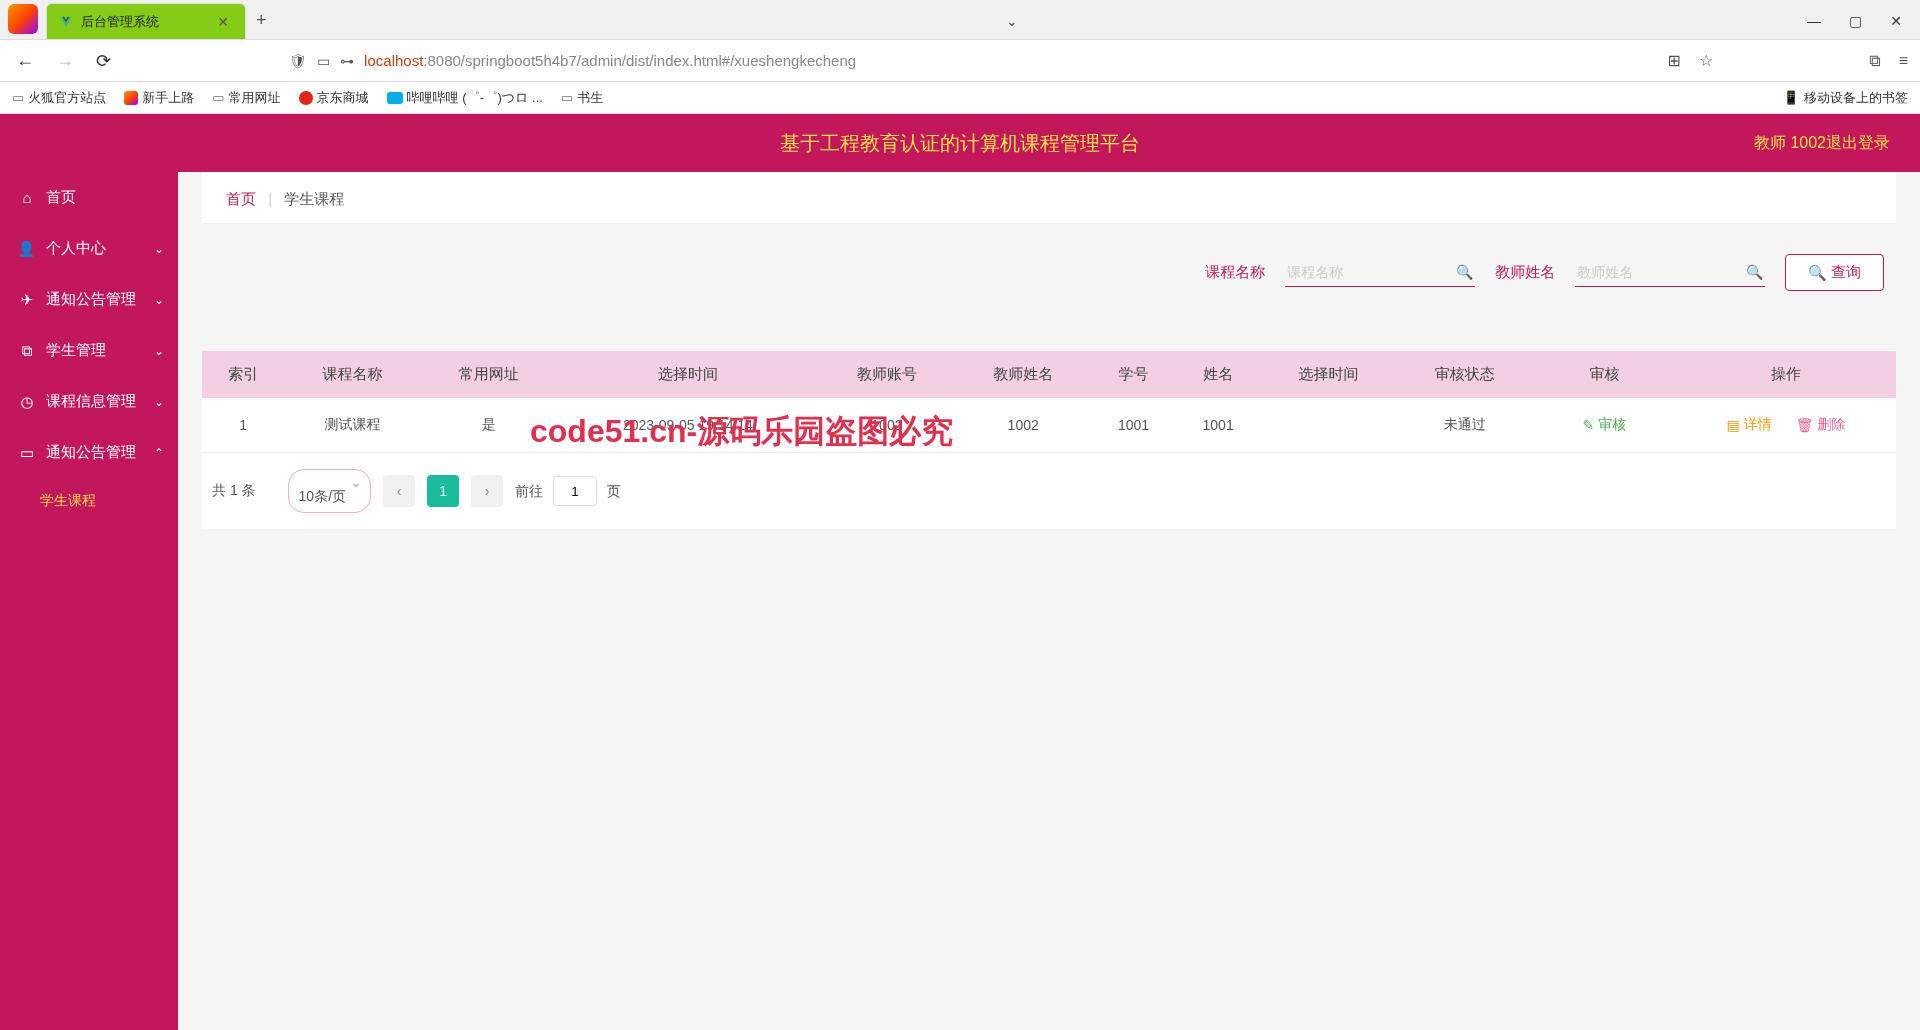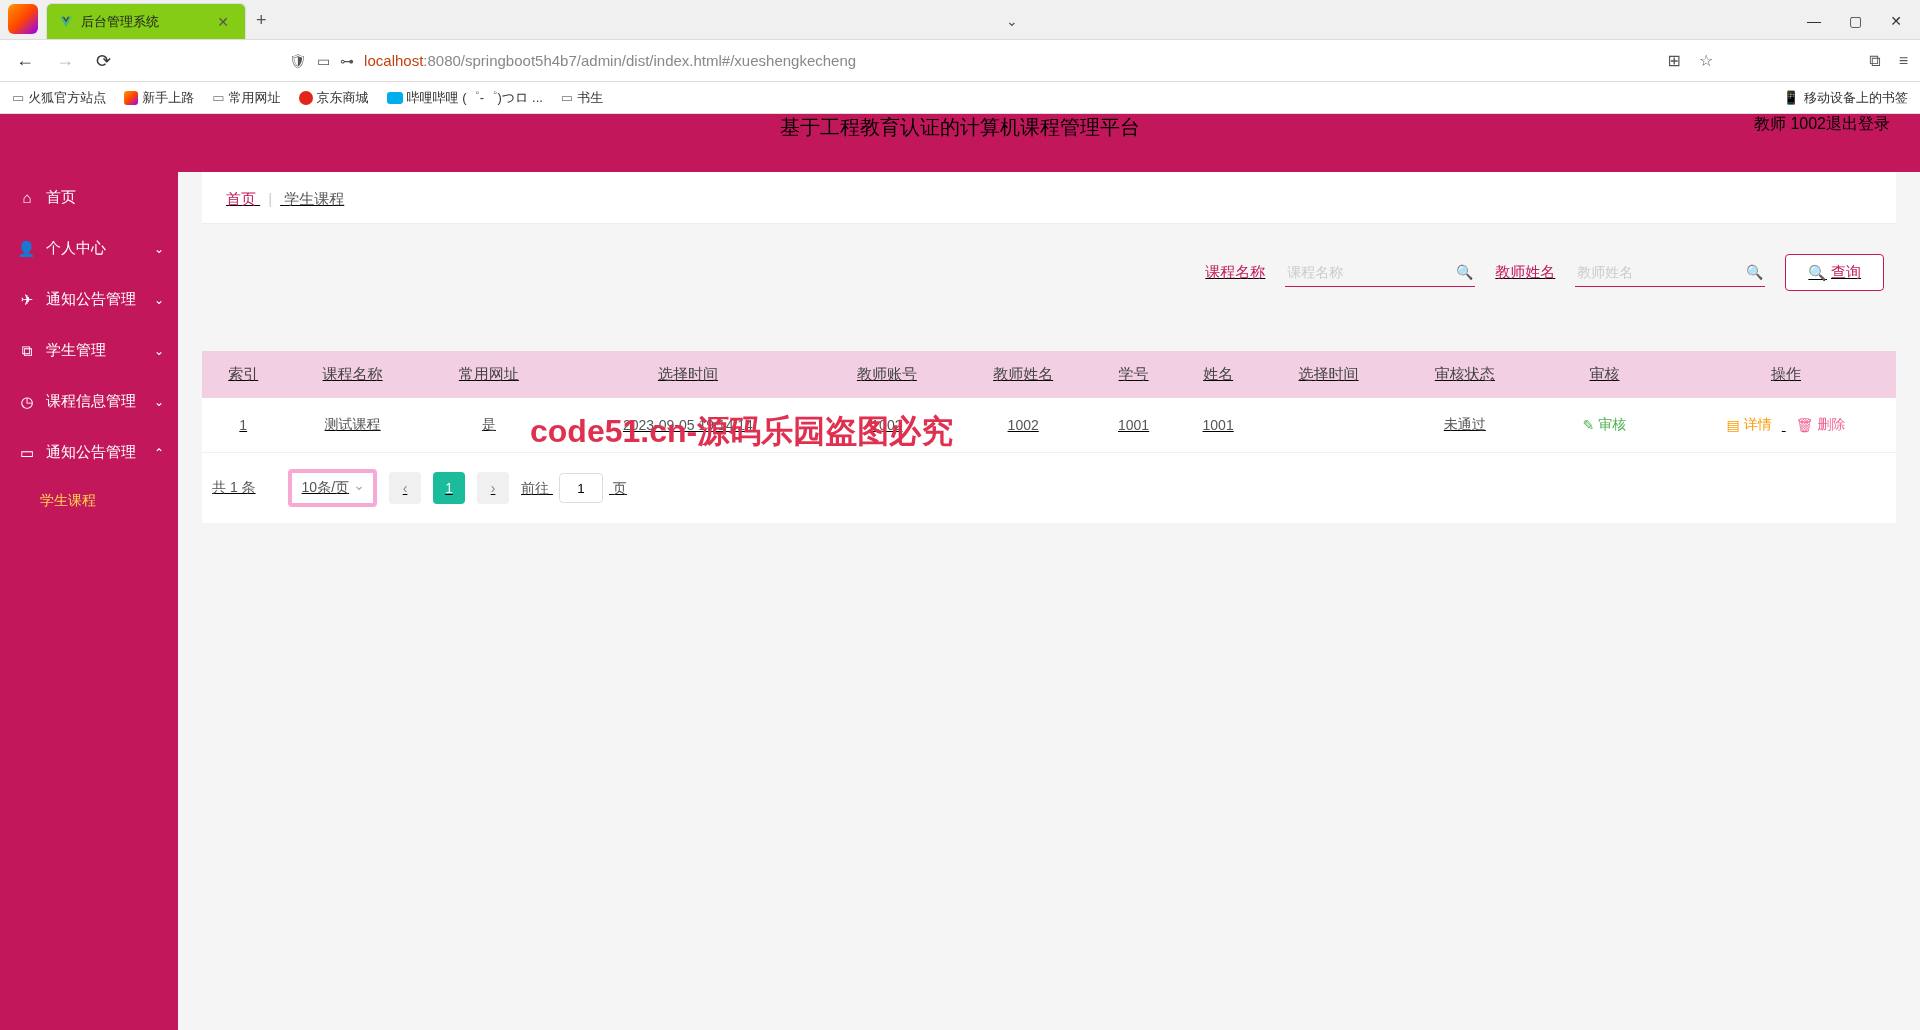--- a/index.html
+++ b/index.html
@@ -28,34 +28,34 @@
 
 .bookmarks { height: 32px; display: flex; align-items: center; padding: 0 12px; gap: 18px; border-bottom: 1px solid #ddd; font-size: 13px; color: #333; }
 .bm { display: flex; align-items: center; gap: 4px; cursor: pointer; }
 .bm-ff { width: 14px; height: 14px; border-radius: 3px; background: linear-gradient(135deg,#ff9500,#ff4500,#9400ff); }
 .bm-folder { color: #777; }
 .bm-jd { width: 14px; height: 14px; border-radius: 50%; background: #e1251b; }
 .bm-bili { width: 16px; height: 12px; background: #00aeec; border-radius: 3px; }
 .bm-right { margin-left: auto; display: flex; align-items: center; gap: 4px; }
 
 
-.app-header { height: 58px; background: #c2185b; display: flex; justify-content: center; position: relative; color: #000000; }
+.app-header { height: 58px; background: #c2185b; display: flex; align-items: center; justify-content: center; position: relative; color: #fde047; }
 .app-title { font-size: 20px; font-weight: 500; }
 .app-user { position: absolute; right: 30px; display: flex; font-size: 16px; }
 .app-user span { cursor: pointer; }
 
 
 .app-body { display: flex; height: calc(1030px - 40px - 42px - 32px - 58px); }
 .sidebar { width: 178px; background: #c2185b; color: #fff; font-size: 15px; }
 .side-item { display: flex; align-items: center; padding: 16px 18px; cursor: pointer; position: relative; }
 .side-icon { width: 18px; margin-right: 10px; display: inline-flex; align-items: center; justify-content: center; }
 .side-chev { position: absolute; right: 14px; font-size: 12px; }
 .side-sub { padding: 14px 0 14px 40px; color: #ffd54f; cursor: pointer; font-size: 14px; }
 
-.main { flex: 1; background: #f5f5f5; padding: 0; text-decoration: underline; }
+.main { flex: 1; background: #f5f5f5; padding: 0; }
 .breadcrumb { padding: 18px 24px 14px 24px; font-size: 15px; color: #555; border-bottom: 1px solid #eee; background: #fff; margin: 0 24px; }
 .breadcrumb .bc-cur { color: #c2185b; font-weight: 500; }
 .breadcrumb .sep { margin: 0 8px; color: #ccc; }
 
 .filter-row { display: flex; justify-content: flex-end; align-items: center; gap: 20px; padding: 30px 36px 20px 0; }
 .filter-label { font-size: 15px; color: #c2185b; }
 .filter-input-wrap { position: relative; width: 190px; border-bottom: 1px solid #c2185b; }
 .filter-input { border: none; outline: none; width: 100%; padding: 6px 24px 6px 2px; font-size: 14px; background: transparent; }
 .filter-input::placeholder { color: #ccc; }
 .filter-search-ico { position: absolute; right: 2px; top: 6px; color: #bbb; font-size: 14px; }
@@ -65,21 +65,21 @@
 table { width: 100%; border-collapse: collapse; }
 thead th { background: #f3cfe4; color: #444; font-weight: 500; padding: 14px 8px; font-size: 15px; text-align: center; }
 tbody td { padding: 18px 8px; font-size: 14px; color: #555; text-align: center; border-bottom: 1px solid #f0f0f0; }
 .op-link { display: inline-flex; align-items: center; gap: 4px; cursor: pointer; margin: 0 10px; font-size: 14px; }
 .op-audit { color: #4caf50; }
 .op-detail { color: #ff9800; }
 .op-delete { color: #f06292; }
 
 .pagination { display: flex; align-items: center; gap: 12px; padding: 16px 10px; font-size: 14px; color: #555; }
 .page-total { margin-right: 20px; }
-.page-size { border: 4px solid #f9a8d4; border-radius: 4px; padding: 6px 24px 6px 10px; position: relative; cursor: pointer; }
+.page-size { border: 1px solid #f9a8d4; border-radius: 16px; padding: 18px 24px 6px 10px; position: relative; cursor: pointer; }
 .page-size::after { content: "⌄"; position: absolute; right: 8px; top: 4px; color: #aaa; }
 .page-btn { width: 32px; height: 32px; border: none; background: #f0f0f0; border-radius: 4px; cursor: pointer; color: #888; font-size: 14px; }
 .page-btn.active { background: #1abc9c; color: #fff; }
 .page-jump input { width: 44px; height: 30px; border: 1px solid #ddd; border-radius: 4px; text-align: center; margin: 0 6px; }
 
 .watermark { position: fixed; top: 410px; left: 530px; font-size: 32px; font-weight: bold; color: #e03050; pointer-events: none; z-index: 9999; }
 
 svg { display: block; }
 </style>
 </head>

